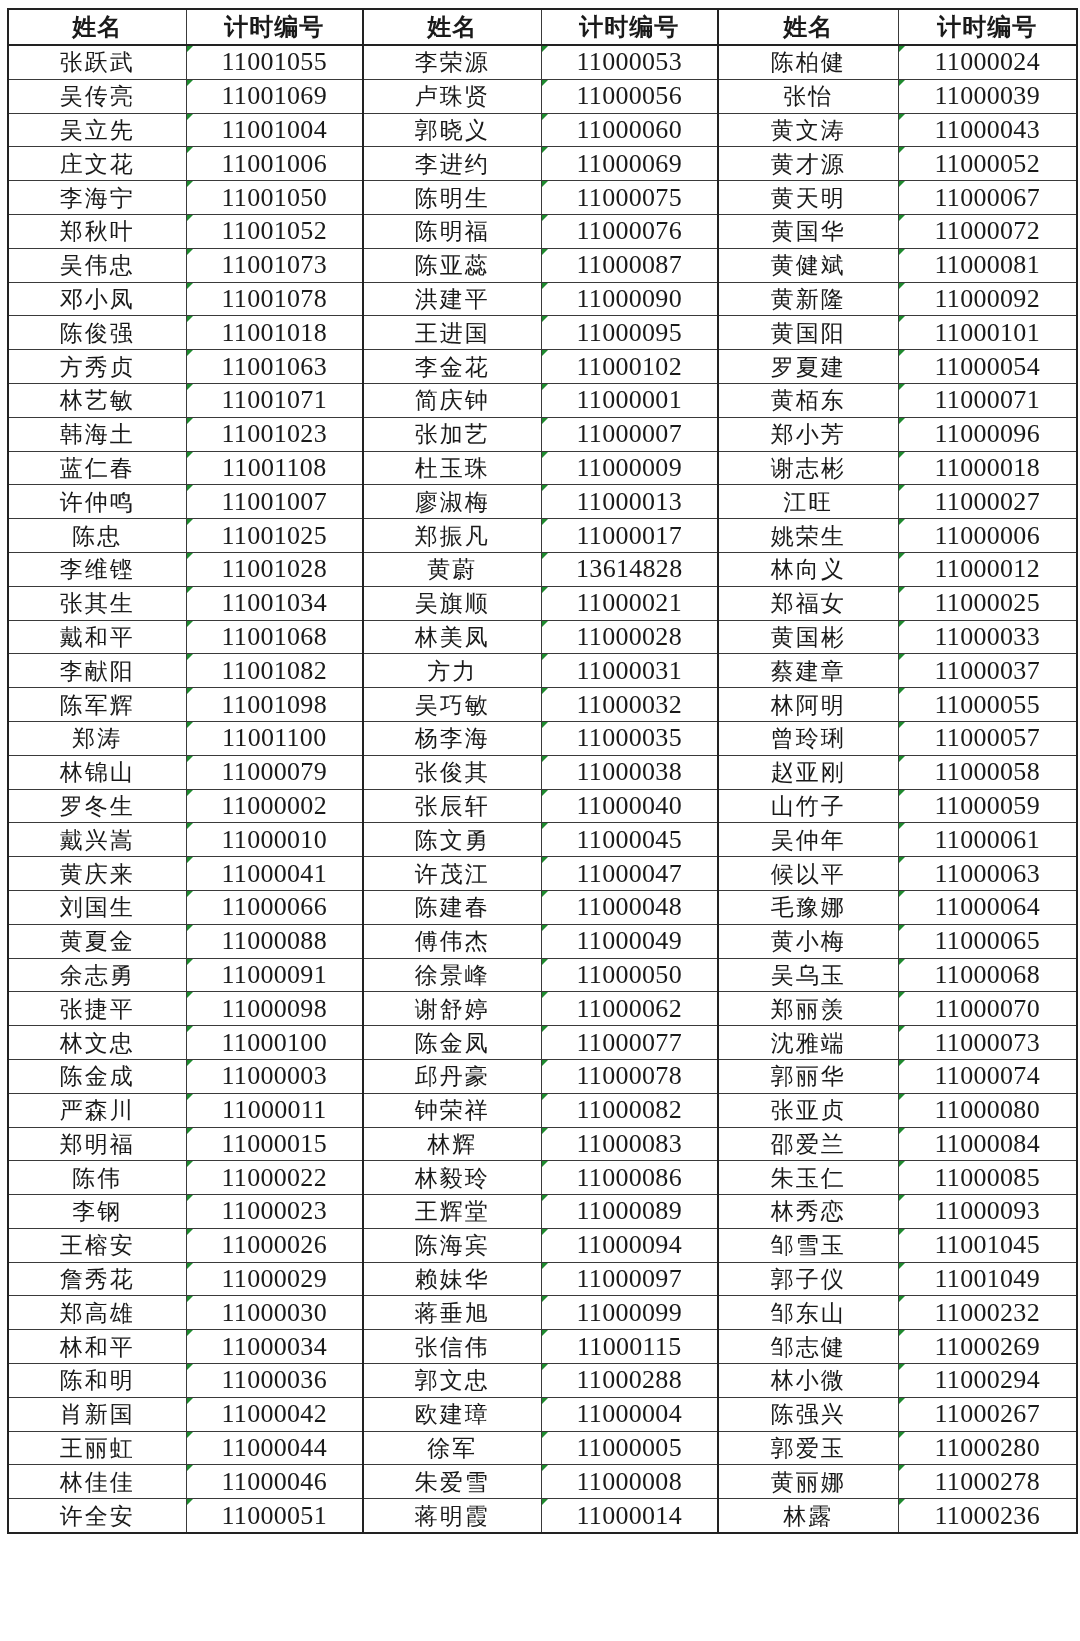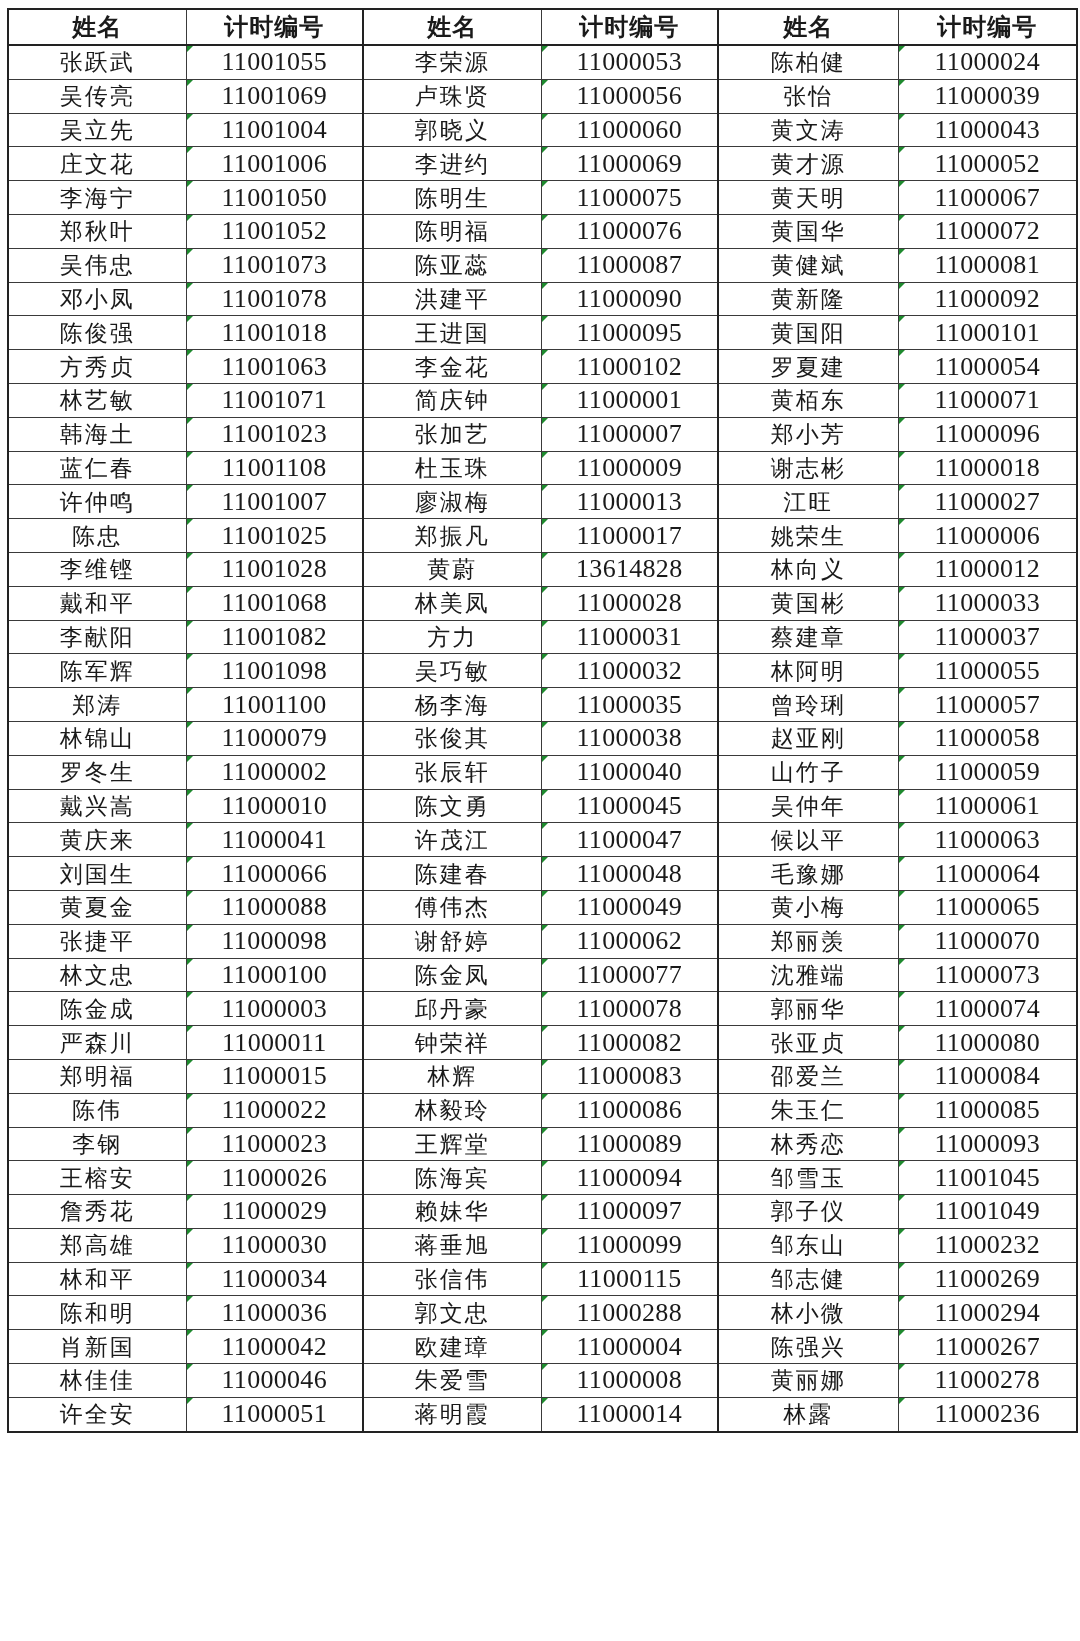--- a/index.html
+++ b/index.html
@@ -221,20 +221,28 @@
       </tr>
       <tr>
         <td class="name">李维铿</td>
         <td class="num pair-end">11001028</td>
         <td class="name">黄蔚</td>
         <td class="num pair-end">13614828</td>
         <td class="name">林向义</td>
         <td class="num">11000012</td>
       </tr>
       <tr>
+        <td class="name">张其生</td>
+        <td class="num pair-end">11001034</td>
+        <td class="name">吴旗顺</td>
+        <td class="num pair-end">11000021</td>
+        <td class="name">郑福女</td>
+        <td class="num">11000025</td>
+      </tr>
+      <tr>
         <td class="name">戴和平</td>
         <td class="num pair-end">11001068</td>
         <td class="name">林美凤</td>
         <td class="num pair-end">11000028</td>
         <td class="name">黄国彬</td>
         <td class="num">11000033</td>
       </tr>
       <tr>
         <td class="name">李献阳</td>
         <td class="num pair-end">11001082</td>
@@ -301,20 +309,28 @@
       </tr>
       <tr>
         <td class="name">黄夏金</td>
         <td class="num pair-end">11000088</td>
         <td class="name">傅伟杰</td>
         <td class="num pair-end">11000049</td>
         <td class="name">黄小梅</td>
         <td class="num">11000065</td>
       </tr>
       <tr>
+        <td class="name">余志勇</td>
+        <td class="num pair-end">11000091</td>
+        <td class="name">徐景峰</td>
+        <td class="num pair-end">11000050</td>
+        <td class="name">吴乌玉</td>
+        <td class="num">11000068</td>
+      </tr>
+      <tr>
         <td class="name">张捷平</td>
         <td class="num pair-end">11000098</td>
         <td class="name">谢舒婷</td>
         <td class="num pair-end">11000062</td>
         <td class="name">郑丽羡</td>
         <td class="num">11000070</td>
       </tr>
       <tr>
         <td class="name">林文忠</td>
         <td class="num pair-end">11000100</td>
@@ -405,20 +421,28 @@
       </tr>
       <tr>
         <td class="name">肖新国</td>
         <td class="num pair-end">11000042</td>
         <td class="name">欧建璋</td>
         <td class="num pair-end">11000004</td>
         <td class="name">陈强兴</td>
         <td class="num">11000267</td>
       </tr>
       <tr>
+        <td class="name">王丽虹</td>
+        <td class="num pair-end">11000044</td>
+        <td class="name">徐军</td>
+        <td class="num pair-end">11000005</td>
+        <td class="name">郭爱玉</td>
+        <td class="num">11000280</td>
+      </tr>
+      <tr>
         <td class="name">林佳佳</td>
         <td class="num pair-end">11000046</td>
         <td class="name">朱爱雪</td>
         <td class="num pair-end">11000008</td>
         <td class="name">黄丽娜</td>
         <td class="num">11000278</td>
       </tr>
       <tr>
         <td class="name">许全安</td>
         <td class="num pair-end">11000051</td>

